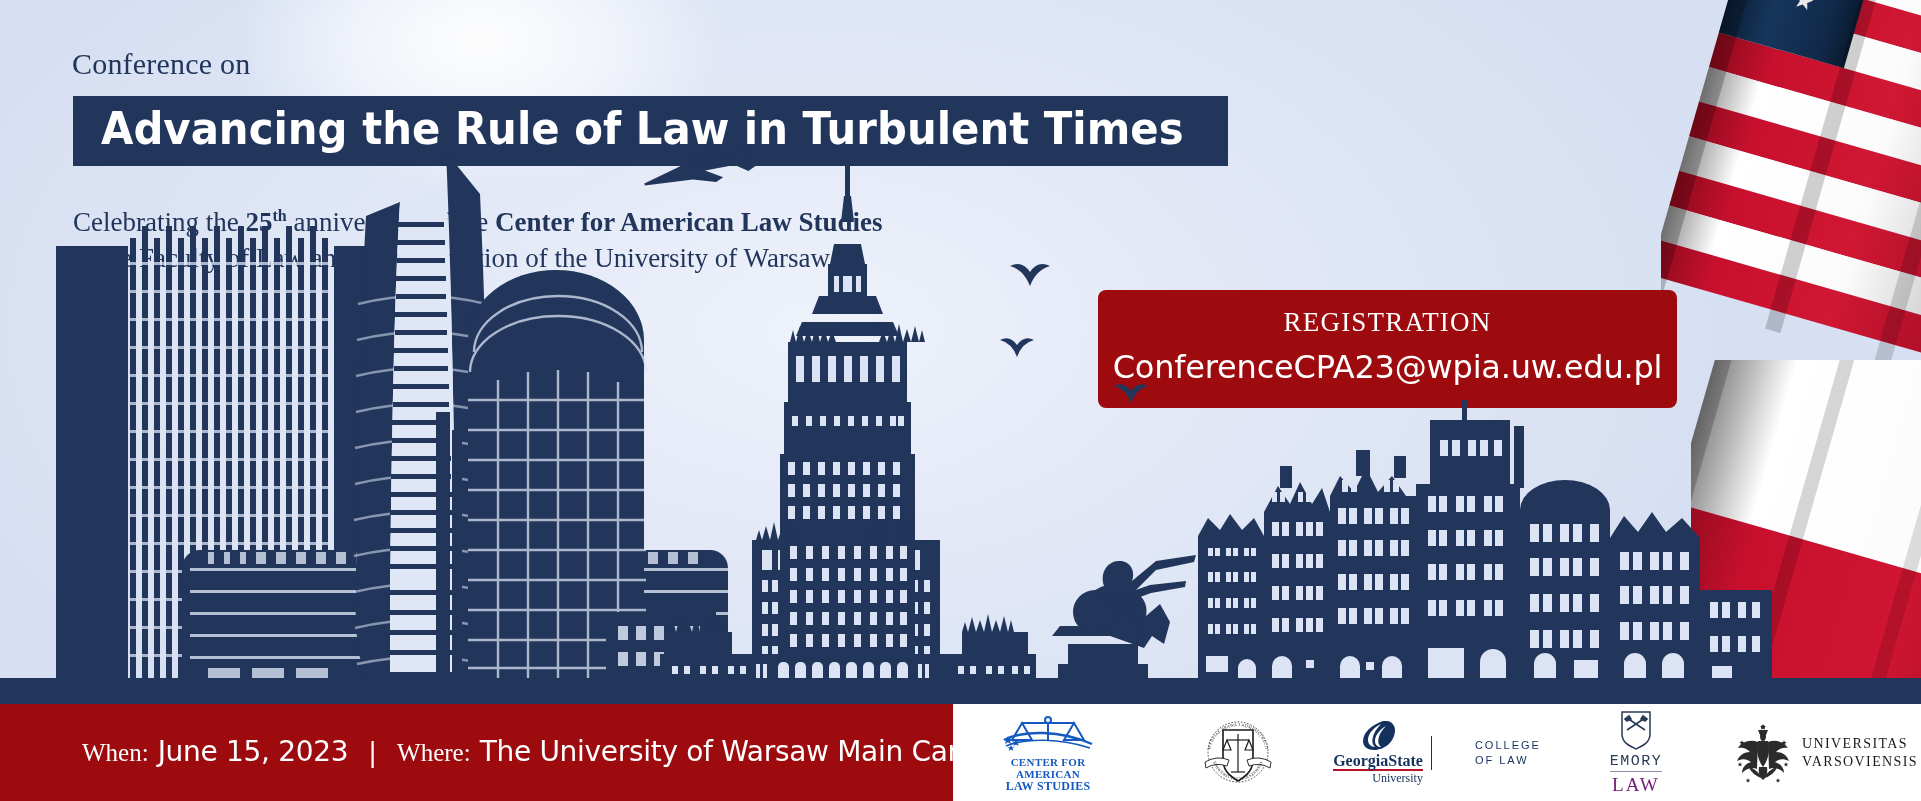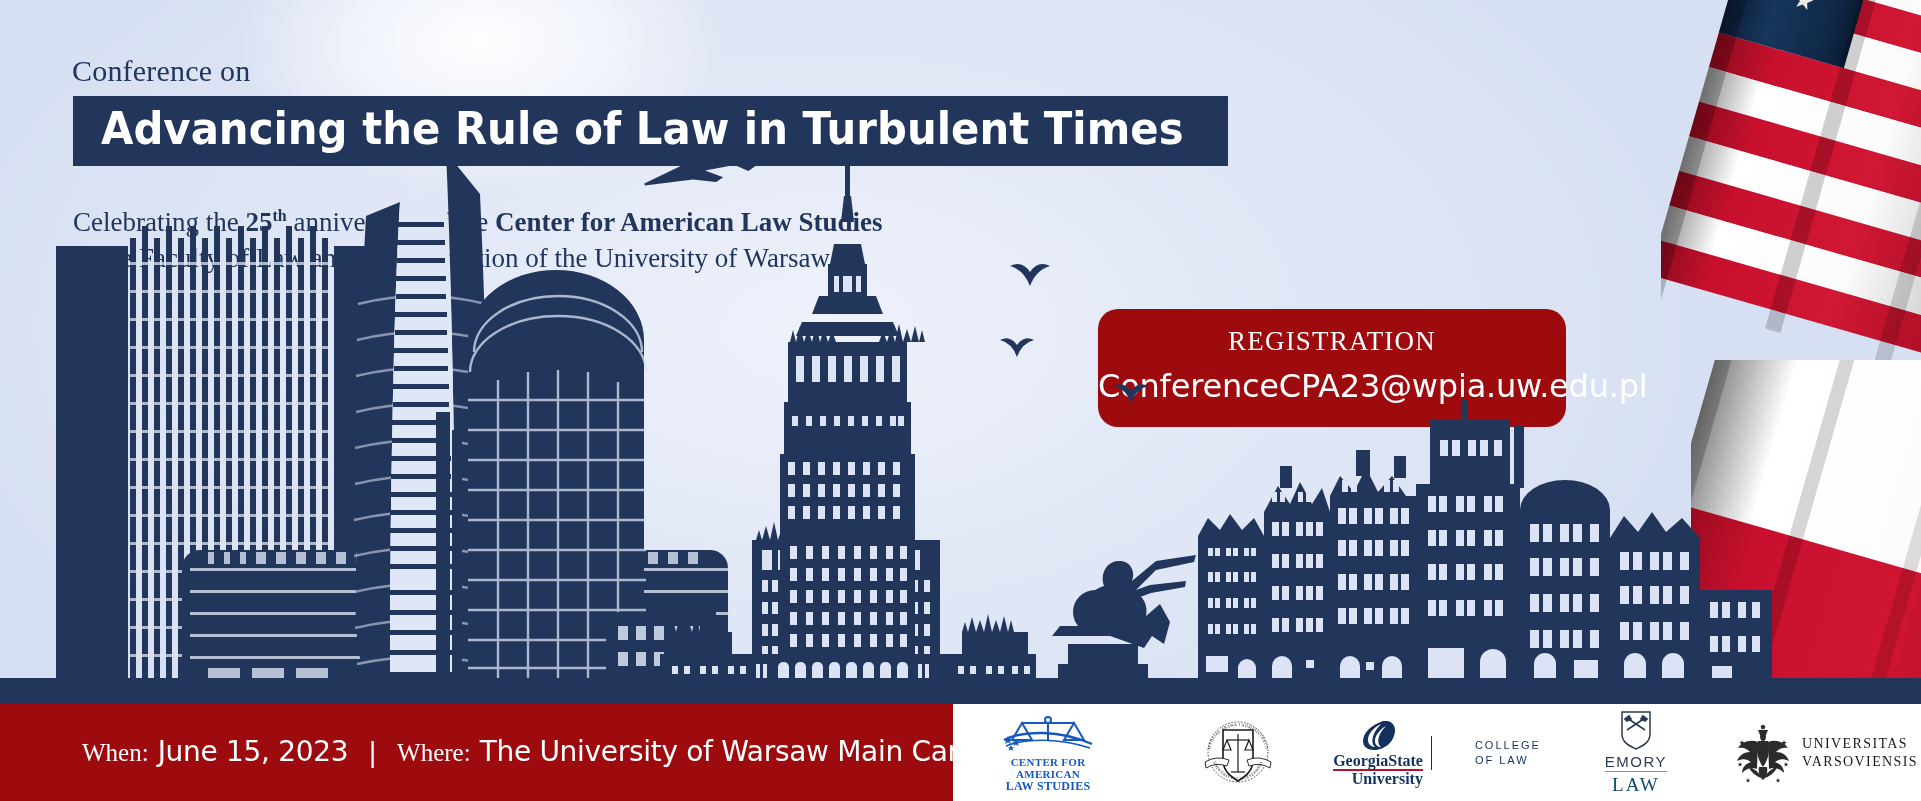--- a/index.html
+++ b/index.html
@@ -37,21 +37,21 @@
   .flag-pl {
     position: absolute;
     right: 0; top: 360px;
     width: 230px; height: 344px;
     overflow: hidden;
   }
 
   
   .kicker {
     position: absolute;
-    left: 72px; top: 54px;
+    left: 72px; top: 47px;
     font-size: 30px;
     color: #22365c;
     letter-spacing: .2px;
     white-space: nowrap;
   }
   .title-bar {
     position: absolute;
     left: 73px; top: 96px;
     width: 1155px; height: 70px;
     background: #22365c;
@@ -81,24 +81,24 @@
   .subtitle sup {
     font-size: 16px;
     font-weight: 700;
     vertical-align: super;
   }
   .subtitle .num { font-weight: 700; }
 
   
   .reg-box {
     position: absolute;
-    left: 1098px; top: 309px;
-    width: 468px; height: 118px;
+    left: 1098px; top: 290px;
+    width: 579px; height: 118px;
     background: #9e0b0f;
-    border-radius: 20px;
+    border-radius: 8px;
     text-align: center;
   }
   .reg-title {
     margin-top: 17px;
     font-family: "Liberation Serif", serif;
     font-size: 27px;
     color: #ffffff;
     letter-spacing: 1.2px;
   }
   .reg-email {
@@ -188,45 +188,45 @@
   
   .gsu-wrap { display: flex; align-items: center; gap: 8px; }
   .gsu-words {
     font-family: "Liberation Serif", serif;
     color: #14315e;
     line-height: 15px;
     text-align: right;
   }
   .gsu-l1 { font-size: 16px; font-weight: 700; }
   .gsu-rule { height: 2px; background: #b8112a; margin: 1px 0 0 0; }
-  .gsu-l2 { font-size: 16px; font-weight: 700; }
+  .gsu-l2 { font-size: 12px; font-weight: 400; }
   .gsu-div { width: 1px; height: 34px; background: #14315e; }
   .gsu-col {
     font-family: "Liberation Sans", sans-serif;
     font-size: 11px;
     color: #14315e;
     letter-spacing: 2px;
     line-height: 15px;
     margin-left: 35px;
   }
 
   
   .emory-wrap { text-align: center; }
   .emory-name {
-    font-family: Liberation Sans, sans-serif;
+    font-family: Liberation Mono, monospace;
     font-size: 15px;
     color: #2a3b55;
     letter-spacing: 1.5px;
     border-bottom: 1px solid #8893a8;
     padding-bottom: 1px;
   }
   .emory-law {
     font-family: "Liberation Serif", serif;
     font-size: 19px;
-    color: #0c4a6e;
+    color: #701a75;
     letter-spacing: 2px;
     margin-top: 2px;
   }
 
   
   .uw-wrap { display: flex; align-items: center; gap: 10px; }
   .uw-words {
     font-family: "Liberation Serif", serif;
     font-size: 14px;
     color: #1a1a1a;

